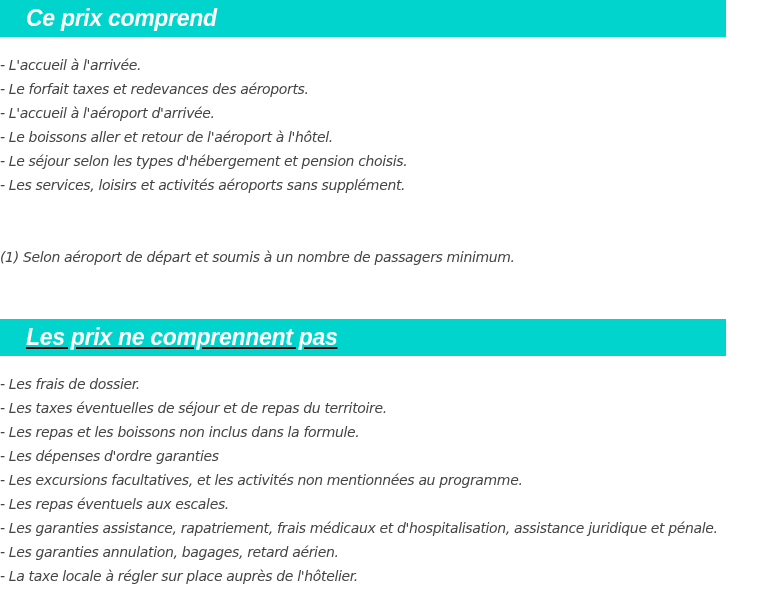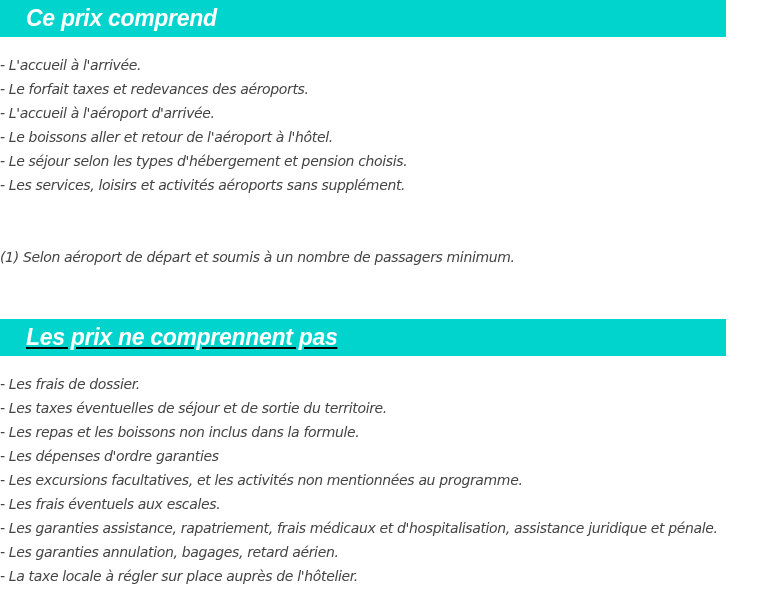--- a/index.html
+++ b/index.html
@@ -72,21 +72,21 @@
 </ul>
 
 <p class="note" style="top:245px;">(1) Selon aéroport de départ et soumis à un nombre de passagers minimum.</p>
 
 <div class="section-header" style="top:319px;text-decoration:underline;">
   <h2>Les prix ne comprennent pas</h2>
 </div>
 
 <ul class="list" style="top:372px;">
   <li>- Les frais de dossier.</li>
-  <li>- Les taxes éventuelles de séjour et de sortie du territoire.</li>
+  <li>- Les taxes éventuelles de séjour et de repas du territoire.</li>
   <li>- Les repas et les boissons non inclus dans la formule.</li>
   <li>- Les dépenses d'ordre garanties</li>
   <li>- Les excursions facultatives, et les activités non mentionnées au programme.</li>
-  <li>- Les frais éventuels aux escales.</li>
+  <li>- Les repas éventuels aux escales.</li>
   <li>- Les garanties assistance, rapatriement, frais médicaux et d'hospitalisation, assistance juridique et pénale.</li>
   <li>- Les garanties annulation, bagages, retard aérien.</li>
   <li>- La taxe locale à régler sur place auprès de l'hôtelier.</li>
 </ul>
 
 </body></html>

